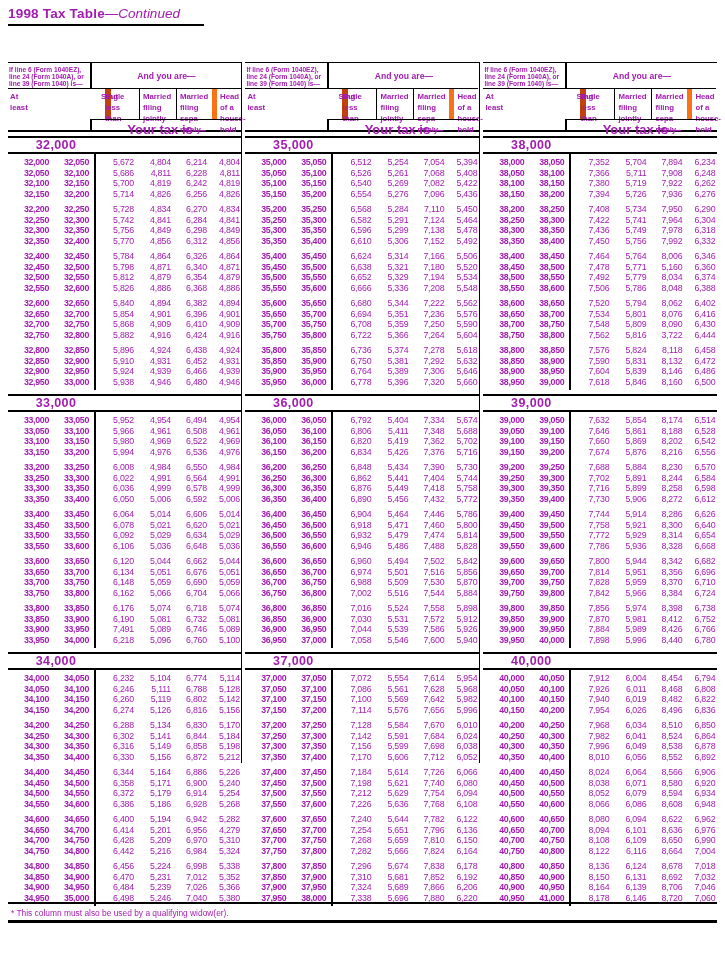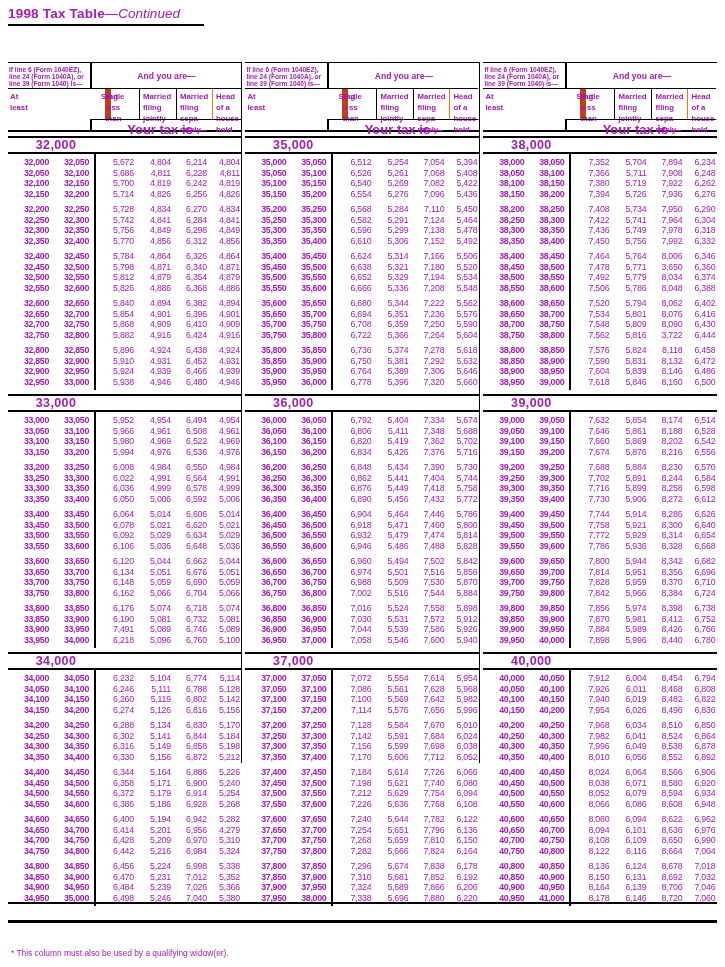--- a/index.html
+++ b/index.html
@@ -30,21 +30,21 @@
     border-right:2px solid #000; border-bottom:1px solid #000; }
   .ph-andyou { grid-column:3/7; grid-row:1; display:flex; align-items:center;
     justify-content:center; font-weight:bold; font-size:8.6px;
     border-bottom:1px solid #000; }
   .ph-cell { font-size:7.8px; line-height:11px; padding-top:2px; white-space:pre-line;font-weight:bold; }
   .ph-atleast { grid-column:1; grid-row:2; padding-left:2px; }
   .ph-butless { grid-column:2; grid-row:2; padding-left:8px; border-right:6px solid #c2410c;margin-left:45px; }
   .ph-single  { grid-column:3; grid-row:2; padding-left:9px; }
   .ph-mfj { grid-column:4; grid-row:2; border-left:1px solid #000; padding-left:3px; }
   .ph-mfs { grid-column:5; grid-row:2; border-left:1px solid #000; padding-left:3px; }
-  .ph-hoh { grid-column:6; grid-row:2; border-left:1px solid #f97316; padding-left:3px; }
+  .ph-hoh { grid-column:6; grid-row:2; border-left:5px solid #f97316; padding-left:3px; }
   .ph-empty { grid-column:1/3; grid-row:3; border-right:2px solid #000; }
   .ph-yourtax { grid-column:3/7; grid-row:3; border-top:1px solid #000;
     font-weight:bold; font-size:13px; text-align:center; padding-top:1.5px; }
 
   
   .section-band { margin-top:4px; border-top:2px solid #000; border-bottom:2px solid #000;
     height:14px; display:flex; align-items:center; }
   .section:first-of-type .section-band { border-top:none; margin-top:0; }
   .section-band span { display:inline-block; width:96px; text-align:center;
     font-weight:bold; font-size:12.5px; letter-spacing:0.4px; }
@@ -55,21 +55,21 @@
   .trow { display:grid; grid-template-columns:44px 40px 47px 37px 36px 29px;
     height:10.5px; line-height:10.5px; font-size:8.8px; }
   .trow .inc { font-weight:bold; text-align:right; padding-right:3px; letter-spacing:-0.3px; }
   .trow .val { text-align:right; padding-right:5px; letter-spacing:-0.2px; }
   .trow .val.last { padding-right:1px; }
 
   
   .tfooter { position:absolute; left:8px; top:902px; width:709px; height:21px;
     border-top:2px solid #000; border-bottom:3px solid #000;
     display:flex; box-sizing:border-box; }
-  .footnote { width:471px; font-size:8.4px; padding:4px 0 0 3px;margin-top:40px; }
+  .footnote { width:471px; font-size:8.4px; padding:4px 0 0 3px; }
   .continued { flex:1; border-left:1.2px solid #000; font-size:8.4px;
     text-align:right; padding:4px 1px 0 0; }
 </style>
 </head>
 <body>
 
 <div class="page">
   <div class="title">
     <span class="tb">1998 Tax Table</span><span class="ti">—Continued</span>
   </div>
@@ -1301,21 +1301,21 @@
                 <div class="val">7,464</div>
                 <div class="val">5,764</div>
                 <div class="val">8,006</div>
                 <div class="val last">6,346</div>
               </div>
               <div class="trow">
                 <div class="inc">38,450</div>
                 <div class="inc">38,500</div>
                 <div class="val">7,478</div>
                 <div class="val">5,771</div>
-                <div class="val">3,650</div>
+                <div class="val">5,160</div>
                 <div class="val last">6,360</div>
               </div>
               <div class="trow">
                 <div class="inc">38,500</div>
                 <div class="inc">38,550</div>
                 <div class="val">7,492</div>
                 <div class="val">5,779</div>
                 <div class="val">8,034</div>
                 <div class="val last">6,374</div>
               </div>

